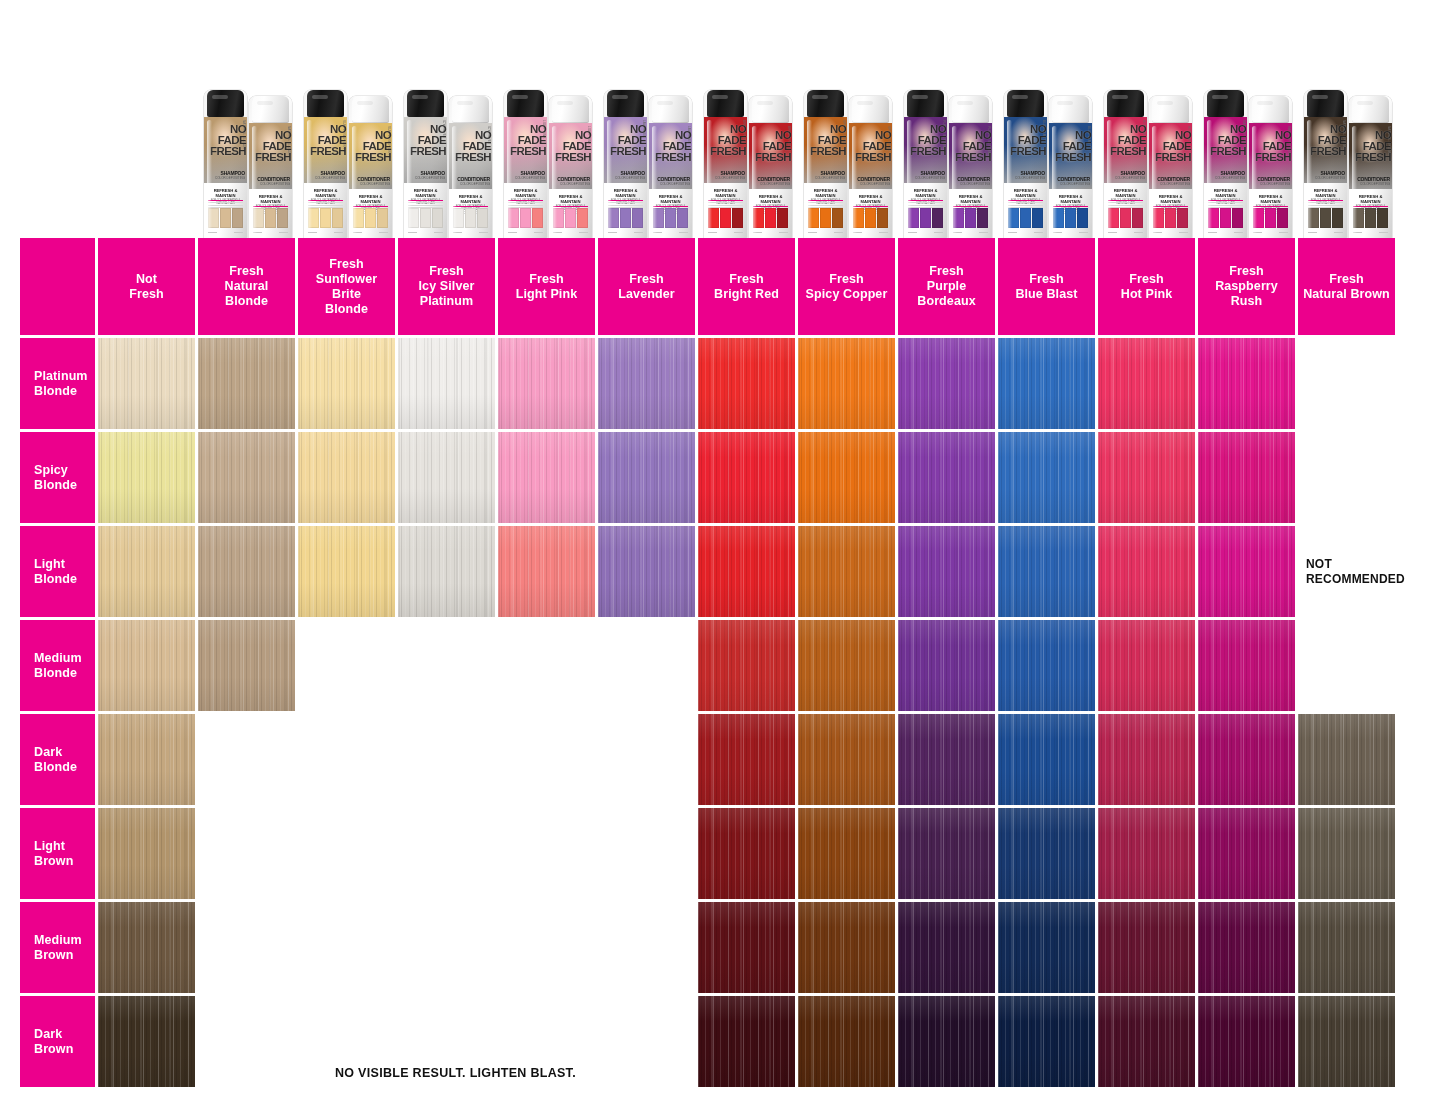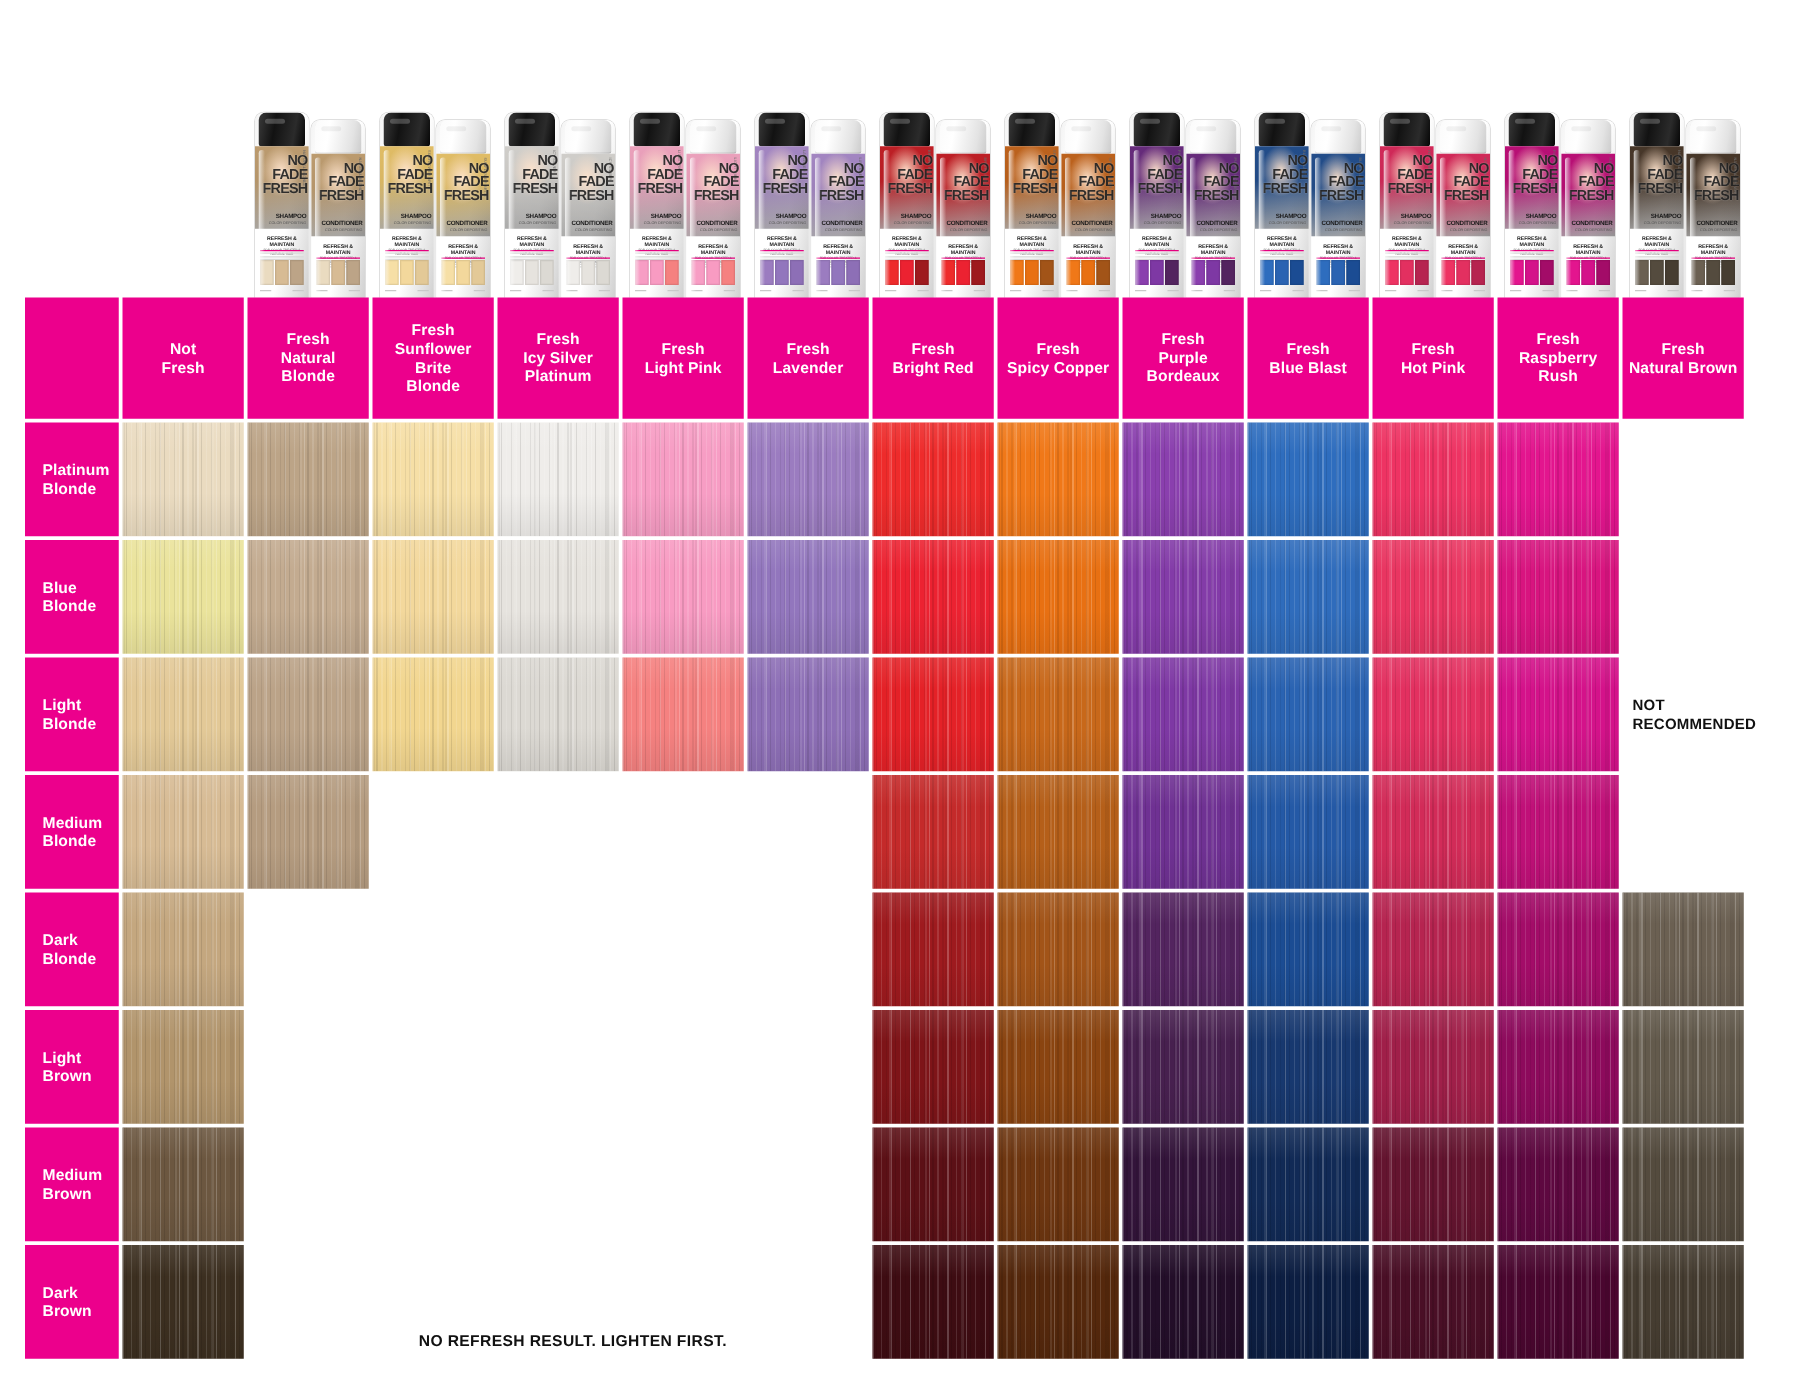--- a/index.html
+++ b/index.html
@@ -847,21 +847,21 @@
           <div class="sheen"></div>
         </div>
         <div class="cell swatch" style="background: rgb(227, 21, 142);">
           <div class="strands"></div>
           <div class="sheen"></div>
         </div>
         <div class="cell empty"></div>
       </div>
       <div class="row">
         <div class="cell rowlabel">
-          <span>Blue</span>
+          <span>Spicy</span>
           <span>Blonde</span>
         </div>
         <div class="cell swatch" style="background: rgb(234, 227, 155);">
           <div class="strands"></div>
           <div class="sheen"></div>
         </div>
         <div class="cell swatch" style="background: rgb(195, 171, 144);">
           <div class="strands"></div>
           <div class="sheen"></div>
         </div>
@@ -1175,15 +1175,15 @@
           <div class="strands"></div>
           <div class="sheen"></div>
         </div>
         <div class="cell swatch" style="background: rgb(70, 61, 49);">
           <div class="strands"></div>
           <div class="sheen"></div>
         </div>
       </div>
     </div>
 
-  <div class="bottom-note">NO REFRESH RESULT. LIGHTEN FIRST.</div>
+  <div class="bottom-note">NO VISIBLE RESULT. LIGHTEN BLAST.</div>
 
 </div>
 
 </body></html>

